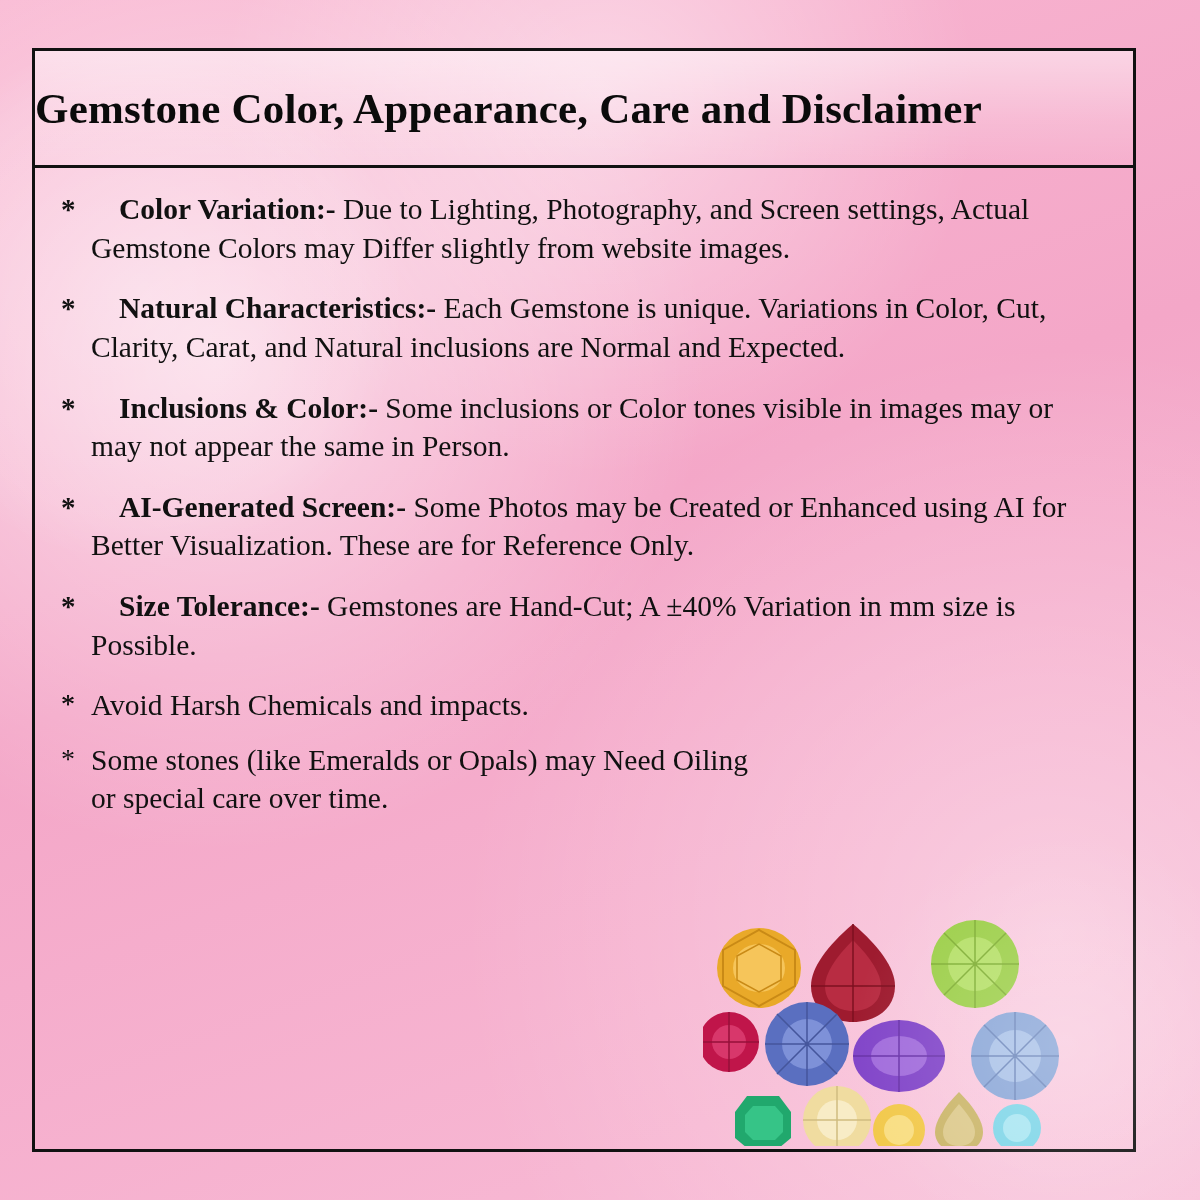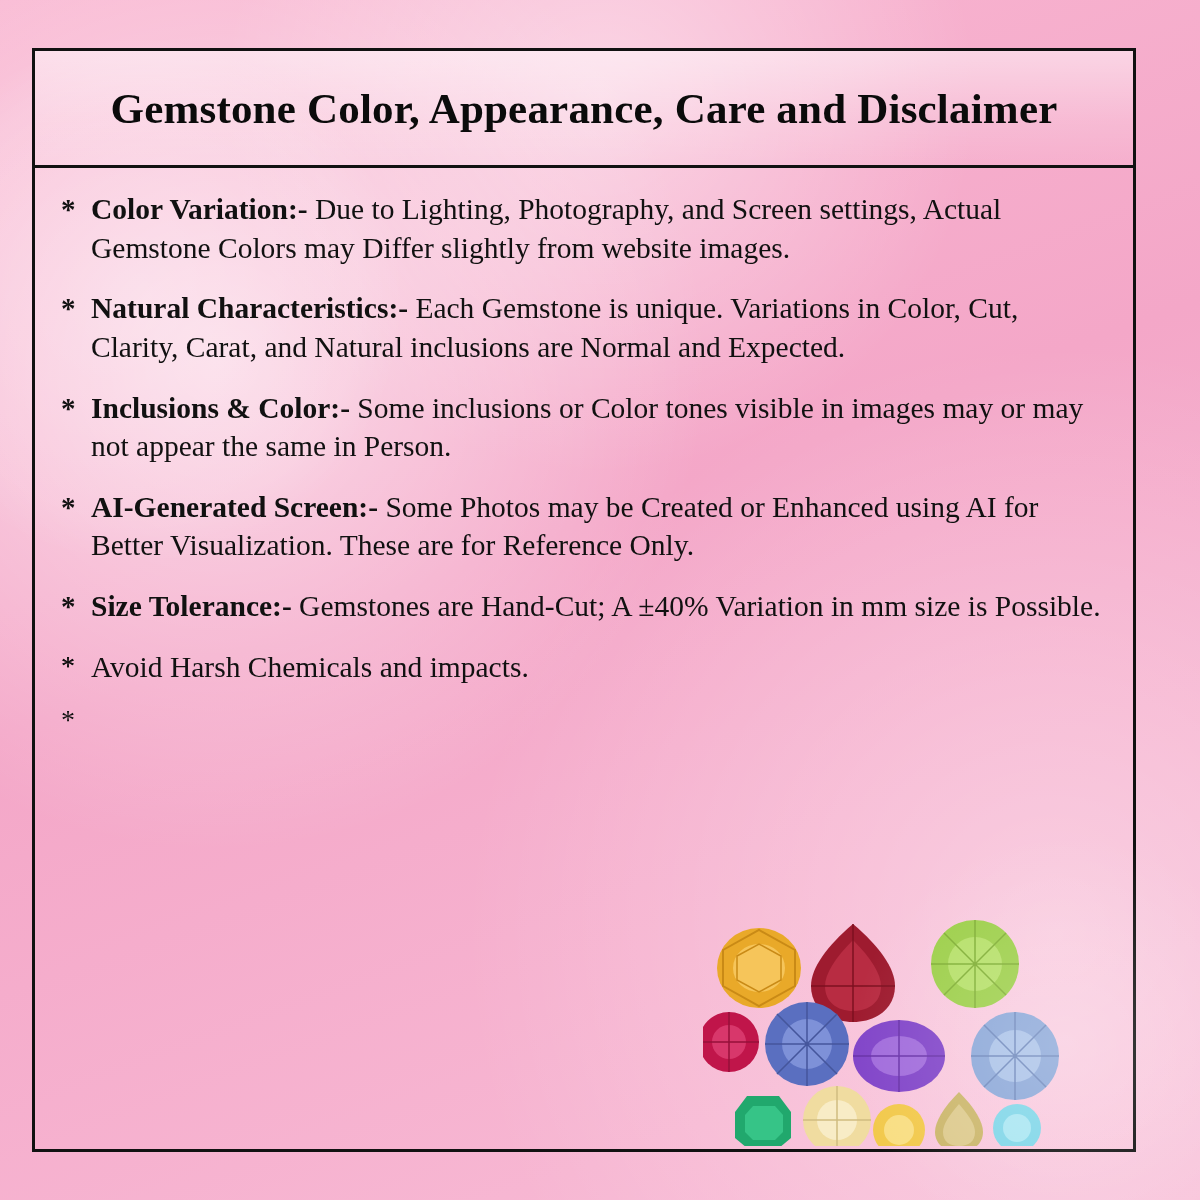--- a/index.html
+++ b/index.html
@@ -61,21 +61,21 @@
     background: transparent;
   }
 
   
   #title-band {
     position: relative;
     height: 114px;
     border-bottom: 3px solid #111111;
     display: flex;
     align-items: center;
-    justify-content: center;
+    justify-content: flex-start;
     background: linear-gradient(180deg, rgba(255,255,255,0.48) 0%, rgba(255,255,255,0.18) 60%, rgba(255,255,255,0.05) 100%);
   }
   #title-text {
     font-size: 43px;
     font-weight: bold;
     color: #0b0b0b;
     letter-spacing: 0.2px;
     white-space: nowrap;
   }
 
@@ -97,20 +97,21 @@
   }
   .bullet .star {
     position: absolute;
     left: 4px;
     top: 1px;
     font-size: 29px;
     font-weight: bold;
   }
   .bullet .lbl {
     font-weight: bold;
+    margin-left: 28px;
   }
 
   
   #care-row {
     position: relative;
     height: 96px;
     margin-top: 4px;
   }
   #care-tips {
     position: absolute;
@@ -204,20 +205,21 @@
 
       <div class="care-item">
         <span class="star">*</span>
       </div>
       <div class="care-item">
         <span class="star">*</span>
         <span>Avoid Harsh Chemicals and impacts.</span>
       </div>
       <div class="care-item" style="max-width:660px;">
         <span class="star">*</span>
+        <span>Some stones (like Emeralds or Opals) may Need Oiling or special care over time.</span>
       </div>
 
       <div id="gems">
         <svg width="420" height="230" viewBox="0 0 420 230">
 
           <g>
             <ellipse cx="56" cy="52" rx="42" ry="40" fill="#e9a929"></ellipse>
             <ellipse cx="56" cy="52" rx="26" ry="24" fill="#f6c55a"></ellipse>
             <path d="M20 34 L56 14 L92 34 L92 70 L56 90 L20 70 Z" fill="none" stroke="#c98a16" stroke-width="2"></path>
             <path d="M34 40 L56 28 L78 40 L78 64 L56 76 L34 64 Z" fill="none" stroke="#c98a16" stroke-width="1.5"></path>

